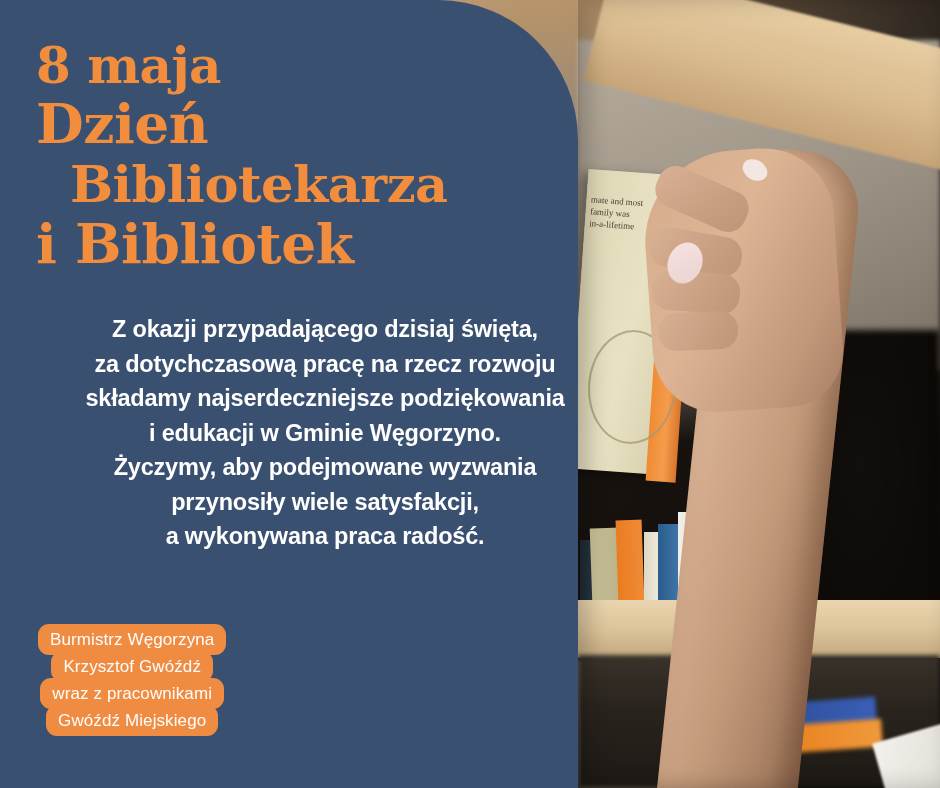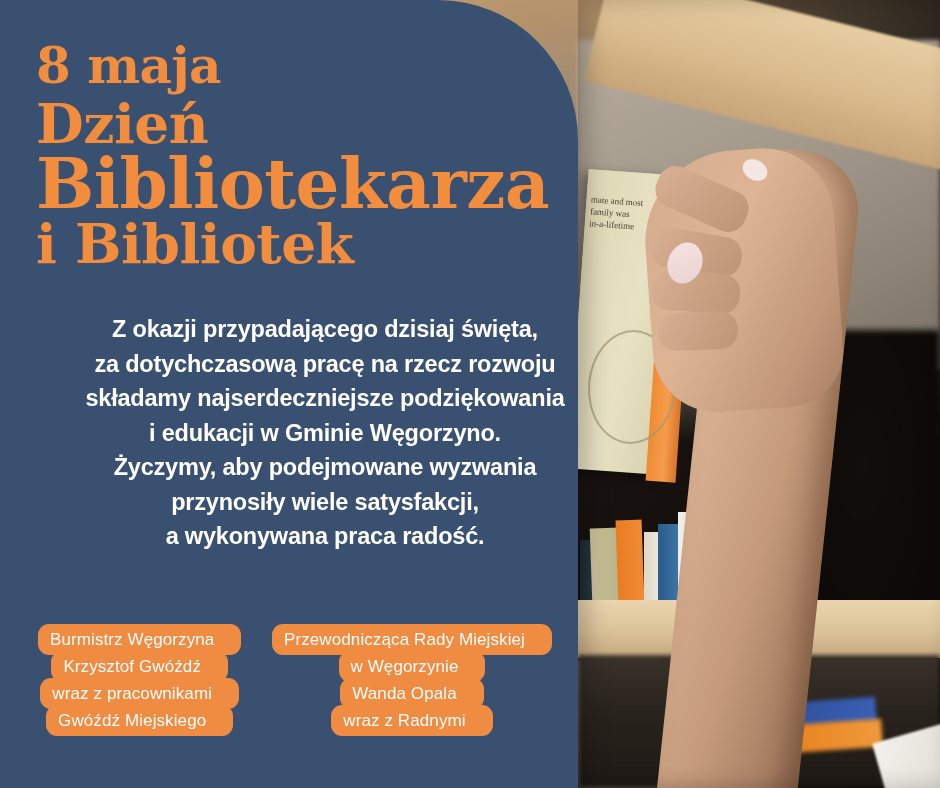--- a/index.html
+++ b/index.html
@@ -144,21 +144,21 @@
     color:#f18d3c;
     font-family:"DejaVu Serif", serif;
     font-weight:700;
     font-size:58px;
     line-height:62px;
     letter-spacing:-.5px;
   }
   .heading .l{display:block;white-space:nowrap;}
   .heading .l1{font-size:50px;line-height:56px;}
   .heading .l2{font-size:55px;line-height:60px;}
-  .heading .l3{font-size:69px;line-height:60px;}
+  .heading .l3{font-size:51px;line-height:60px;margin-left:34px;}
   .heading .l4{font-size:55px;line-height:60px;}
 
   
   .body-copy{
     position:absolute;left:0;top:312px;width:578px;z-index:6;
     text-align:center;color:#ffffff;
     font-family:"Liberation Sans", sans-serif;
     font-weight:700;font-size:23.5px;line-height:34.5px;
     letter-spacing:-.2px;
     padding-left:36px;
@@ -170,21 +170,21 @@
   .sig{
     position:absolute;display:flex;flex-direction:column;align-items:center;
     font-family:"Liberation Sans", sans-serif;
     font-size:17px;line-height:20px;color:#fdfdfd;font-weight:400;
   }
   .sig-left{left:38px;top:0;}
   .sig-right{left:272px;top:0;}
   .sig .row{
     background:#f08c42;
     border-radius:11px;
-    padding:6px 27px 5px 12px;
+    padding:6px 12px 5px 12px;
     margin:0;
     white-space:nowrap;
     letter-spacing:.1px;
   }
   .sig .row + .row{margin-top:-4px;}
 
   
   .panel-bottom{
     position:absolute;left:0;top:760px;width:578px;height:28px;
     background:#3a5070;z-index:5;
@@ -258,21 +258,15 @@
     <span>a wykonywana praca radość.</span>
   </div>
 
   <div class="sigs">
     <div class="sig sig-left">
       <div class="row">Burmistrz Węgorzyna</div>
       <div class="row">Krzysztof Gwóźdź</div>
       <div class="row">wraz z pracownikami</div>
       <div class="row">Gwóźdź Miejskiego</div>
     </div>
-    <div class="sig sig-right">
-      <div class="row">Przewodnicząca Rady Miejskiej</div>
-      <div class="row">w Węgorzynie</div>
-      <div class="row">Wanda Opala</div>
-      <div class="row">wraz z Radnymi</div>
-    </div>
   </div>
 
 </div>
 
 </body></html>

